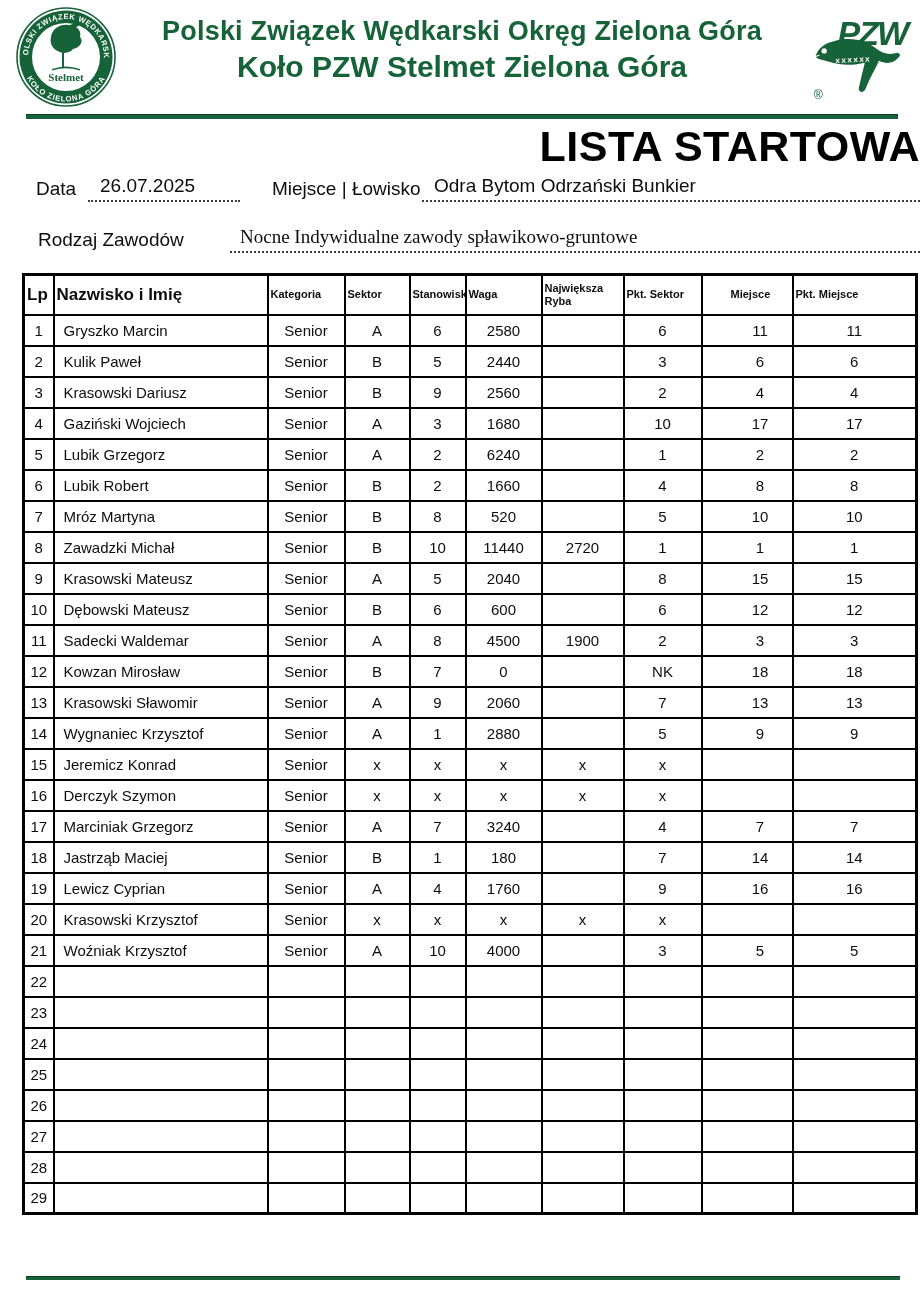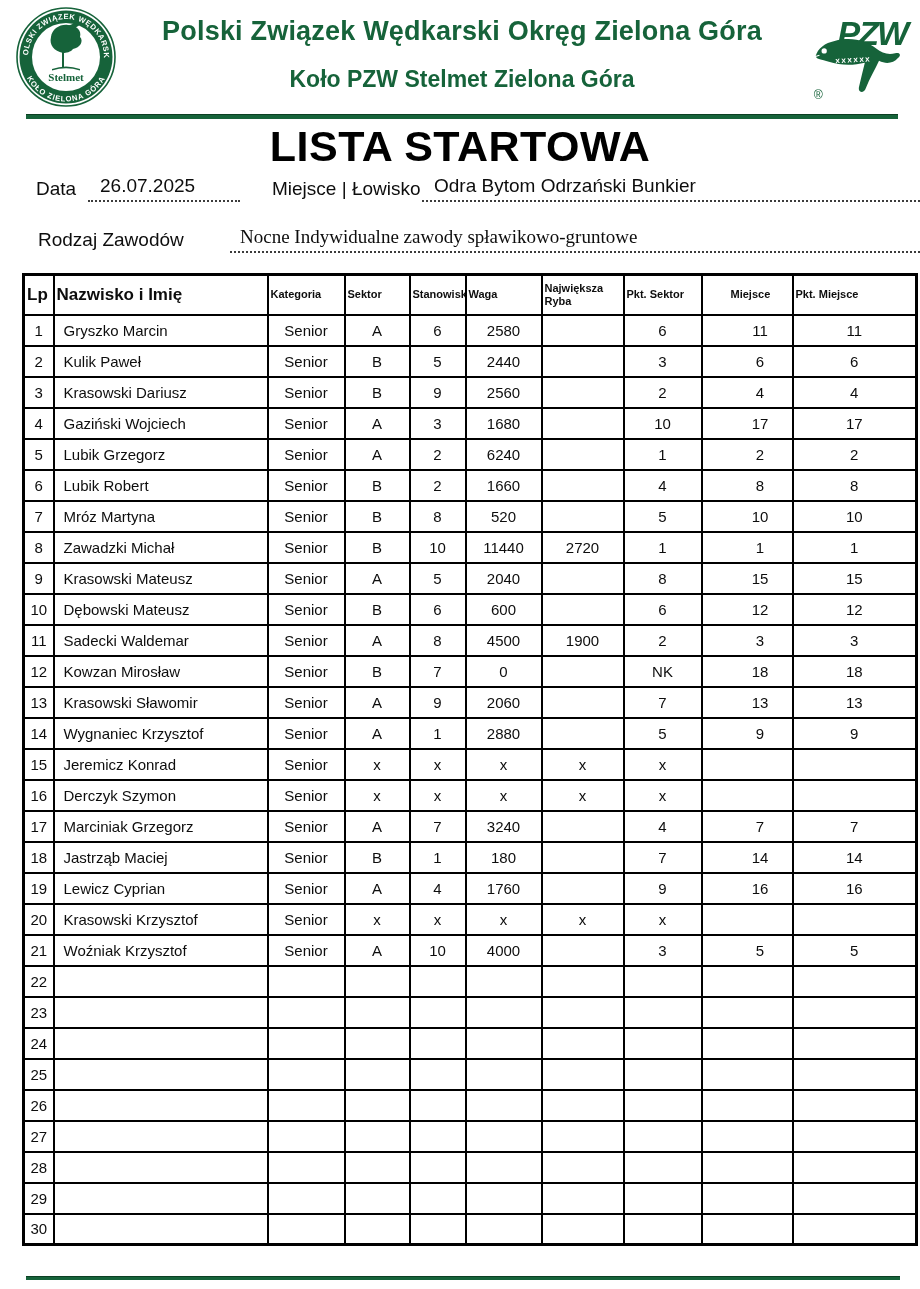--- a/index.html
+++ b/index.html
@@ -8,26 +8,26 @@
   }
   *{box-sizing:border-box;}
   html,body{margin:0;padding:0;background:#ffffff;}
   body{font-family:"Liberation Sans","DejaVu Sans",sans-serif;color:var(--ink);}
   .page{position:relative;width:920px;height:1289px;background:#fff;overflow:hidden;}
 
   
   .badge{position:absolute;left:16px;top:6px;width:100px;height:102px;}
   .org-lines{position:absolute;left:112px;top:16px;width:700px;text-align:center;color:var(--green);}
   .org-line1{font-size:27px;font-weight:bold;letter-spacing:.2px;line-height:1.15;}
-  .org-line2{font-size:23px;font-weight:bold;margin-top:20px;line-height:1.1;}
+  .org-line2{font-size:30px;font-weight:bold;margin-top:3px;line-height:1.1;}
   .pzw-logo{position:absolute;right:6px;top:8px;width:104px;height:100px;}
   .top-rule{position:absolute;left:26px;top:114px;width:872px;height:5px;background:var(--green);border-top:1px solid #0c3f23;}
 
   
-  .doc-title{position:absolute;left:0;top:122px;width:920px;text-align:center;
+  .doc-title{position:absolute;left:0;top:122px;width:920px;text-align:right;
     font-size:43px;font-weight:bold;letter-spacing:.5px;color:#000;}
   .meta-label{position:absolute;font-size:19px;font-weight:normal;white-space:nowrap;}
   .meta-value{position:absolute;font-size:19px;white-space:nowrap;
     border-bottom:2px dotted #3c3c3c;height:27px;}
   .lbl-data{left:36px;top:178px;}
   .val-data{left:88px;top:175px;width:152px;padding-left:12px;}
   .lbl-venue{left:272px;top:178px;}
   .val-venue{left:422px;top:175px;width:498px;padding-left:12px;}
   .lbl-type{left:38px;top:229px;}
   .val-type{left:230px;top:226px;width:690px;padding-left:10px;font-family:Liberation Serif, serif;}
@@ -470,30 +470,18 @@
           <td class="c-name"></td>
           <td></td>
           <td></td>
           <td></td>
           <td></td>
           <td></td>
           <td></td>
           <td></td>
           <td></td>
         </tr>
-        <tr>
-          <td>30</td>
-          <td class="c-name"></td>
-          <td></td>
-          <td></td>
-          <td></td>
-          <td></td>
-          <td></td>
-          <td></td>
-          <td></td>
-          <td></td>
-        </tr>
       </tbody>
   </table>
 
   <div class="footer-rule"></div>
 
 </div>
 
 </body></html>

